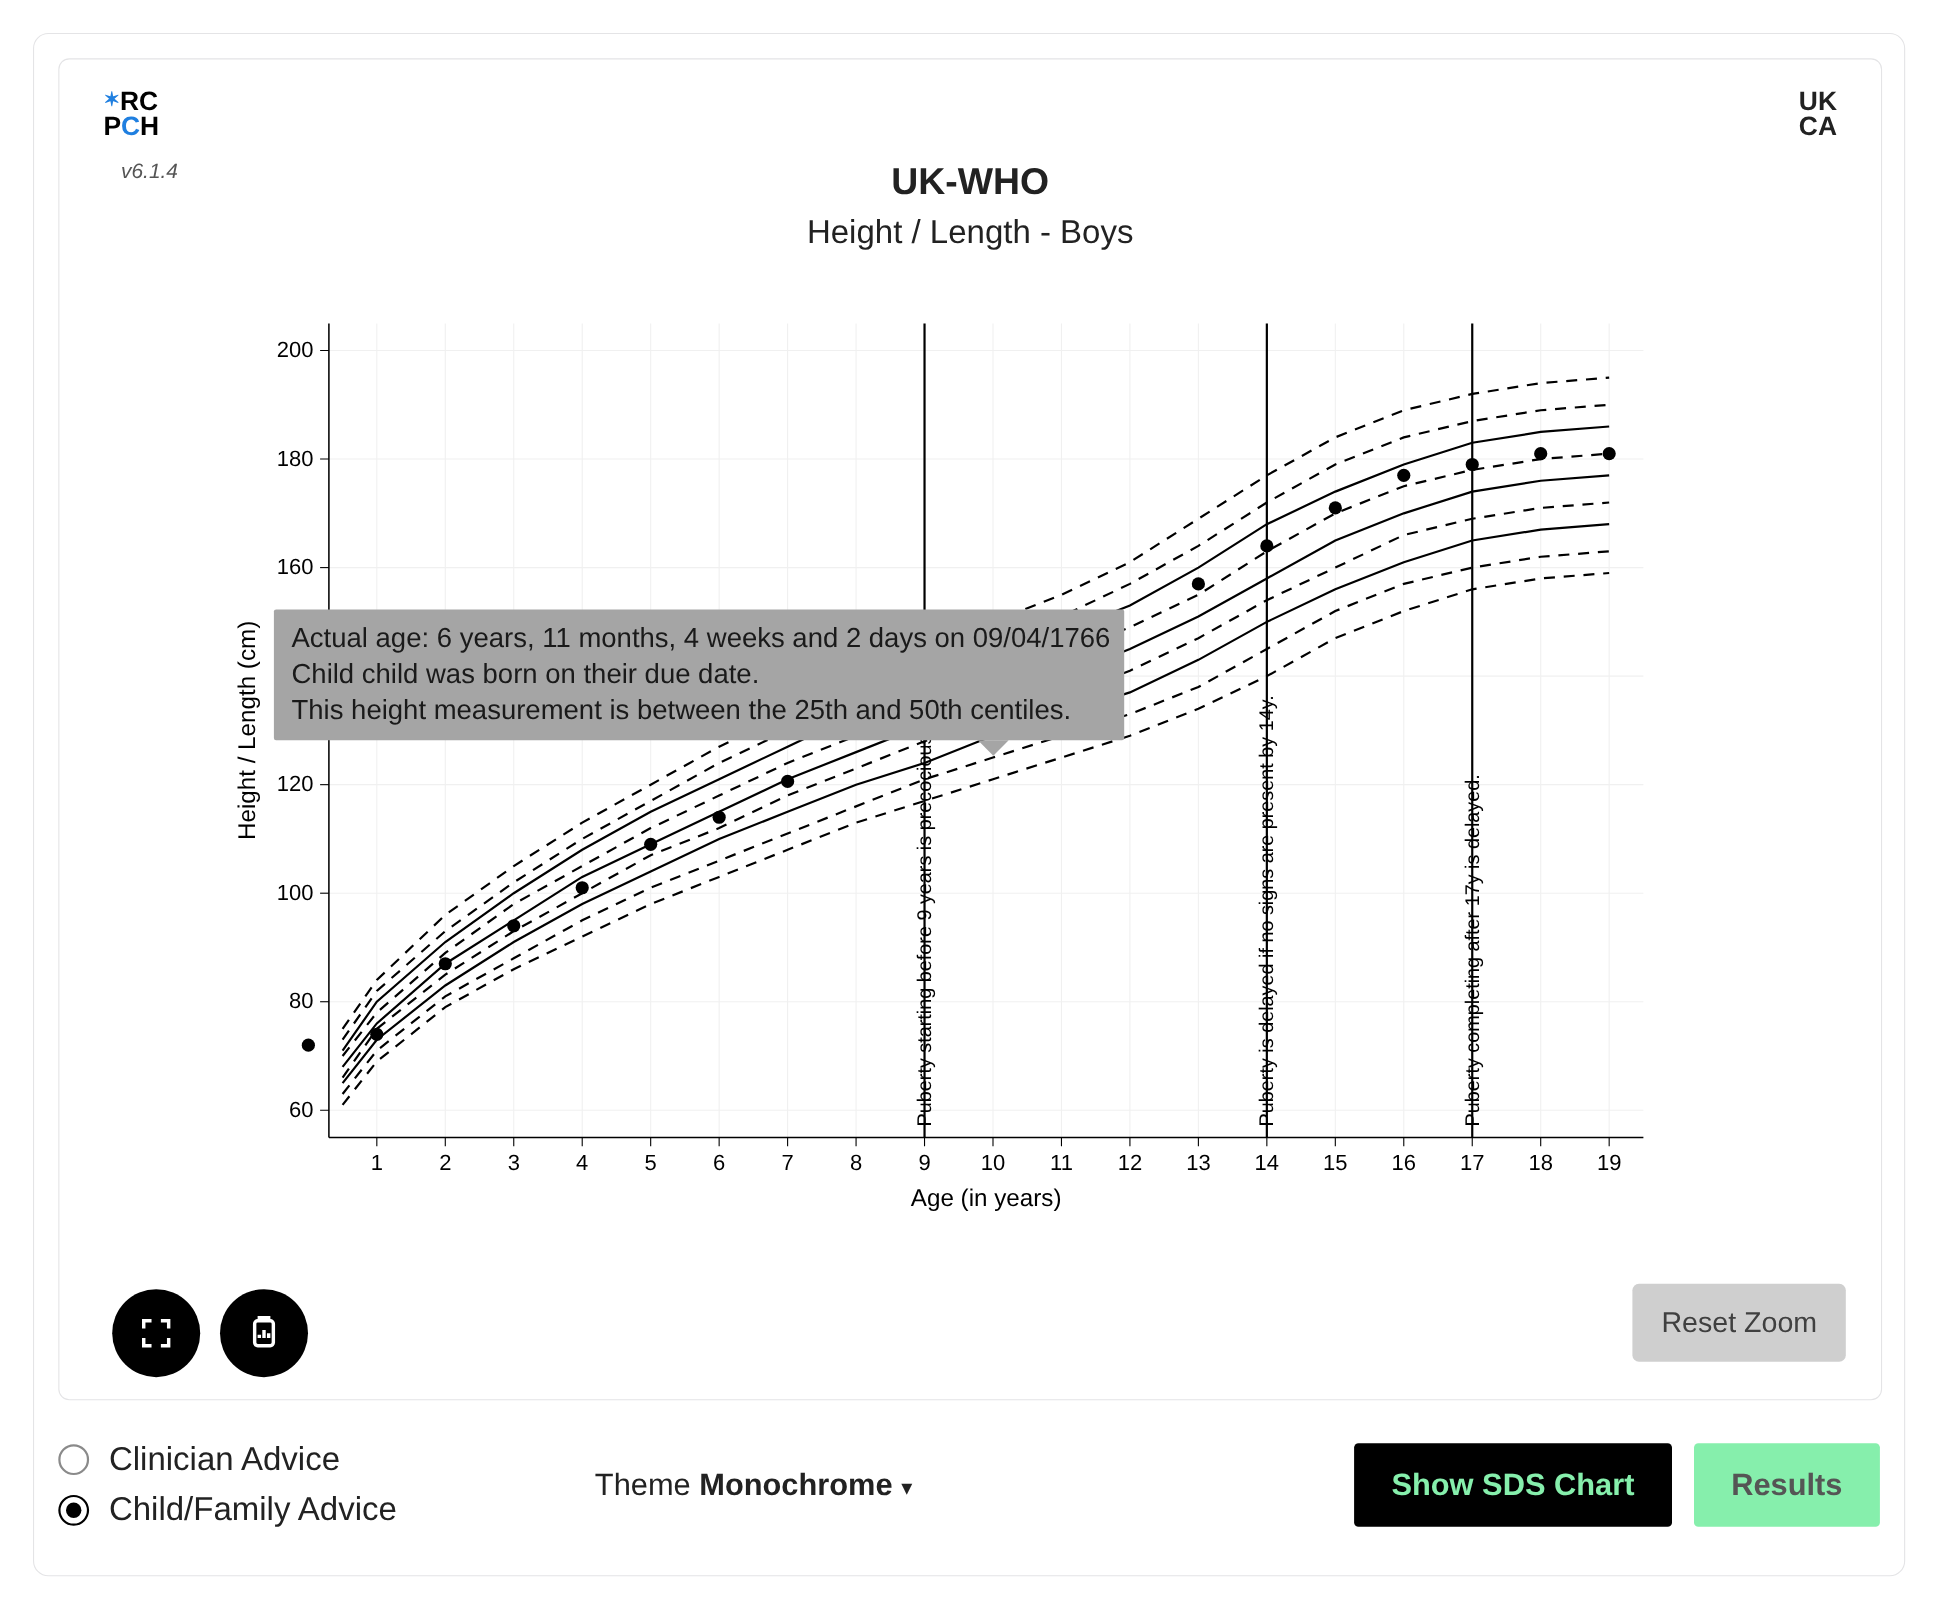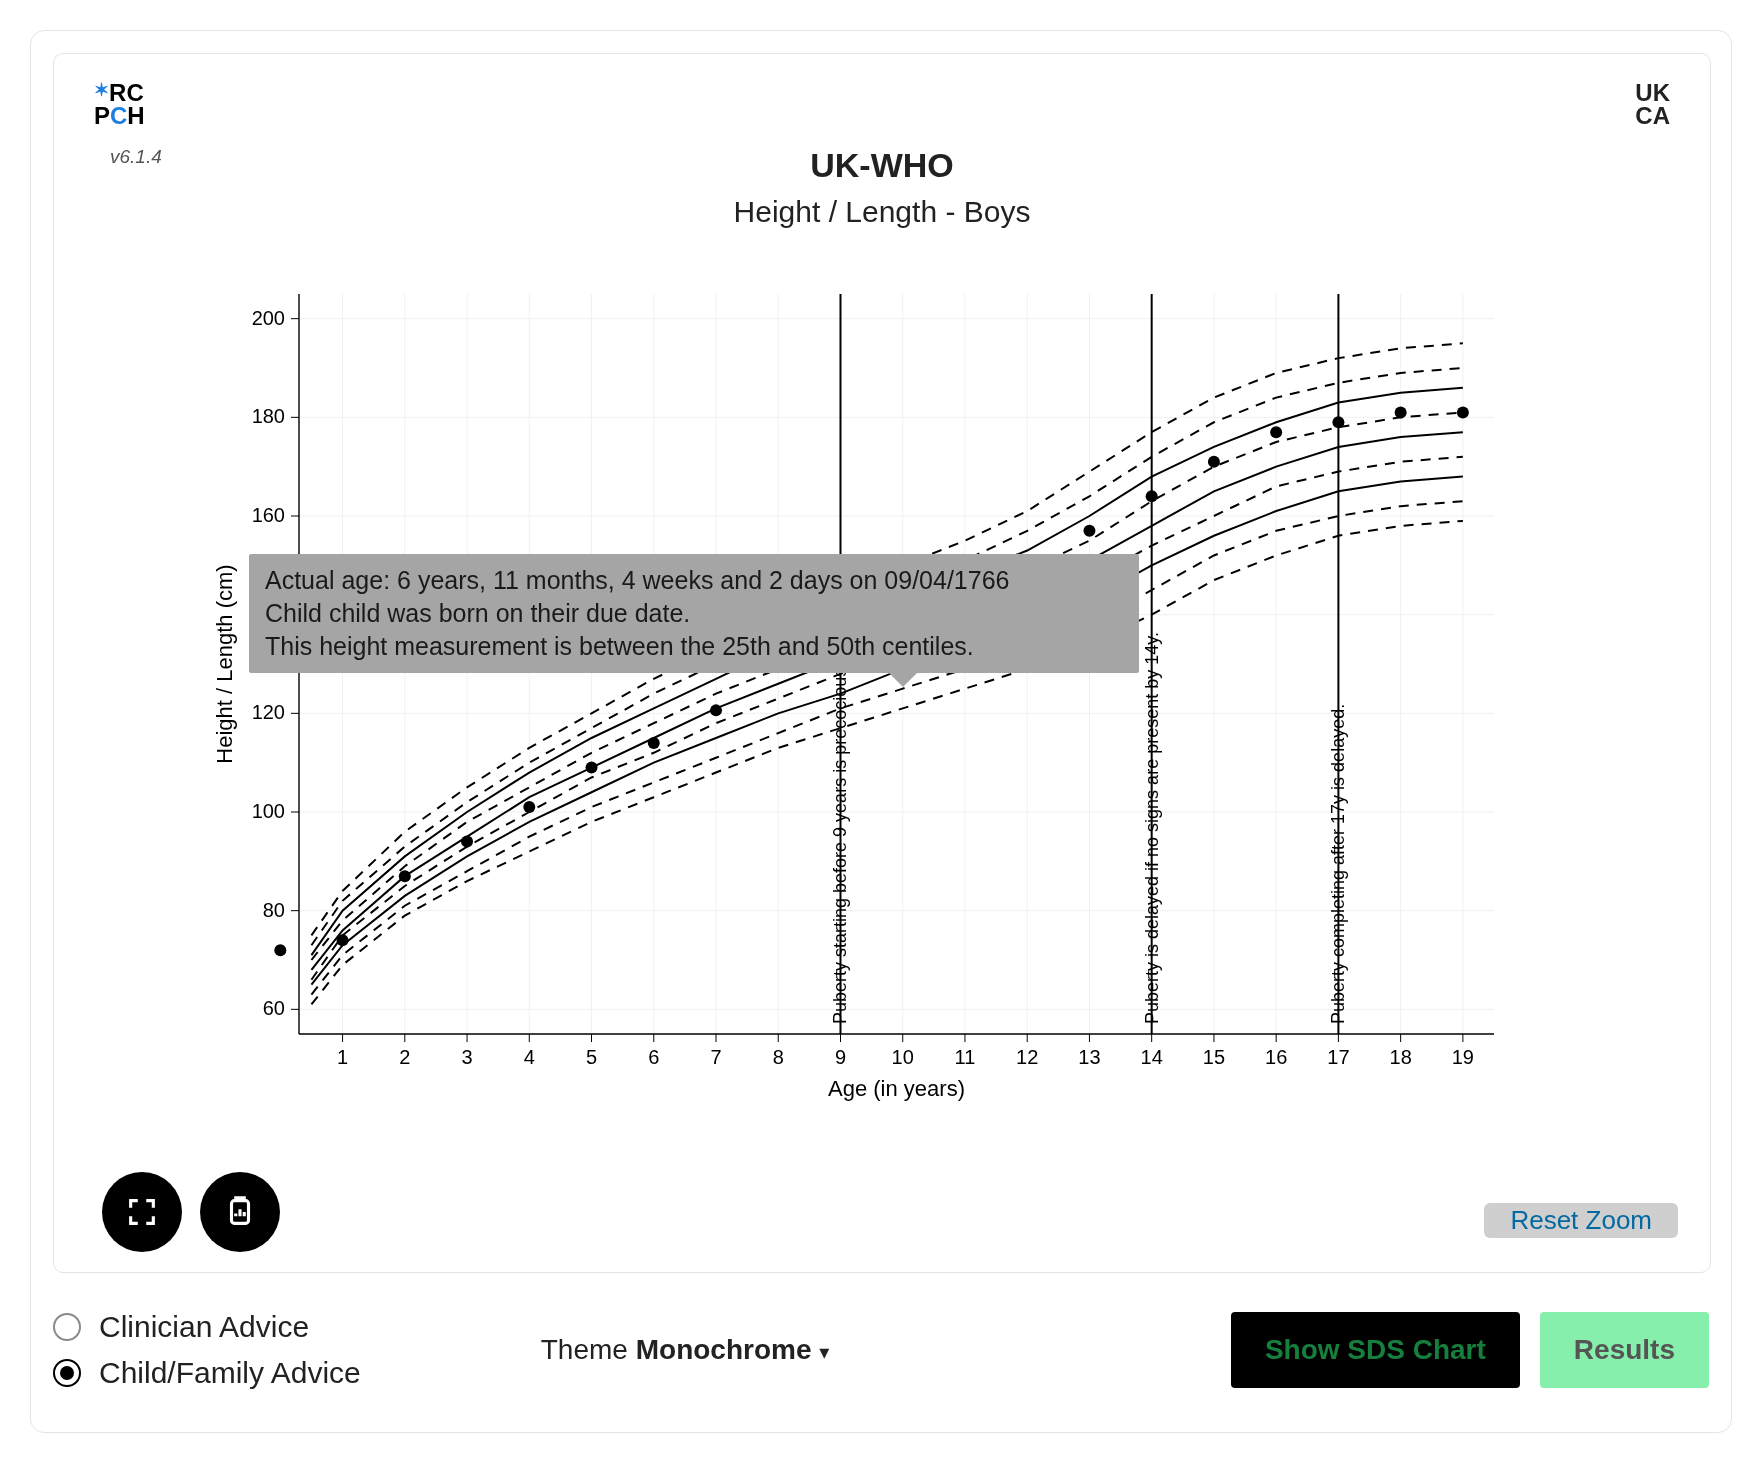--- a/index.html
+++ b/index.html
@@ -67,22 +67,22 @@
   
   .circle-btn{
     width:80px; height:80px; border-radius:50%;
     background:#000; color:#fff; display:flex; align-items:center; justify-content:center;
     cursor:pointer;
   }
   .circle-btn svg{width:34px; height:34px; stroke:#fff; fill:none; stroke-width:2.2;}
   .actions{position:absolute; left:48px; bottom:20px; display:flex; gap:18px;}
   .reset-zoom{
     position:absolute; right:32px; bottom:34px;
-    background:#cfcfcf; color:#0369a1; font-size:26px; font-weight:500;
-    padding:2px 26px; border-radius:6px; cursor:pointer;
+    background:#cfcfcf; color:#404040; font-size:26px; font-weight:500;
+    padding:20px 26px; border-radius:6px; cursor:pointer;
   }
 
   
   .bottom-bar{
     position:absolute; left:22px; right:22px; bottom:22px; height:120px;
     display:flex; align-items:center;
   }
   .radio-group{display:flex; flex-direction:column; gap:12px; font-size:30px;}
   .radio{display:flex; align-items:center; gap:18px; cursor:pointer;}
   .rc{
@@ -92,21 +92,21 @@
   .rc.sel{border-color:#000;}
   .rc.sel::after{content:""; width:14px; height:14px; border-radius:50%; background:#000;}
   .theme{margin-left:180px; font-size:28px;}
   .theme .val{font-weight:700;}
   .drop{font-size:20px;}
   .btn-row{margin-left:auto; display:flex; gap:20px;}
   .btn{
     font-size:28px; font-weight:700; padding:22px 34px; cursor:pointer;
     border-radius:4px;
   }
-  .btn.primary{background:#000; color:#15803d;}
+  .btn.primary{background:#000; color:#86efac;}
   .btn.ghost{background:#86efac; color:#555;}
 </style>
 </head>
 <body>
 
 <div class="card">
   <div class="inner">
 
     <div class="logo">
       <div><span class="star">✶</span><span class="r">RC</span></div>
@@ -240,21 +240,21 @@
           <circle cx="875.4427083333334" cy="256.79999999999995" r="6" class="meas"></circle>
           <circle cx="937.6822916666666" cy="222.26666666666665" r="6" class="meas"></circle>
           <circle cx="999.921875" cy="187.73333333333335" r="6" class="meas"></circle>
           <circle cx="1062.1614583333335" cy="158.13333333333333" r="6" class="meas"></circle>
           <circle cx="1124.4010416666665" cy="148.26666666666665" r="6" class="meas"></circle>
           <circle cx="1186.640625" cy="138.39999999999998" r="6" class="meas"></circle>
           <circle cx="1248.8802083333335" cy="138.39999999999998" r="6" class="meas"></circle>
         </svg>
 
       
-      <div class="tooltip" style="left:35px; top:280px; width:890px;">
+      <div class="tooltip" style="left:35px; top:280px; width:773px;">
         <div>Actual age: 6 years, 11 months, 4 weeks and 2 days on 09/04/1766</div>
         <div>Child child was born on their due date.</div>
         <div>This height measurement is between the 25th and 50th centiles.</div>
       </div>
     </div>
 
     <div class="actions">
       <div class="circle-btn">
         <svg viewBox="0 0 24 24">
           <path d="M4 9V4h5M20 9V4h-5M4 15v5h5M20 15v5h-5"></path>

